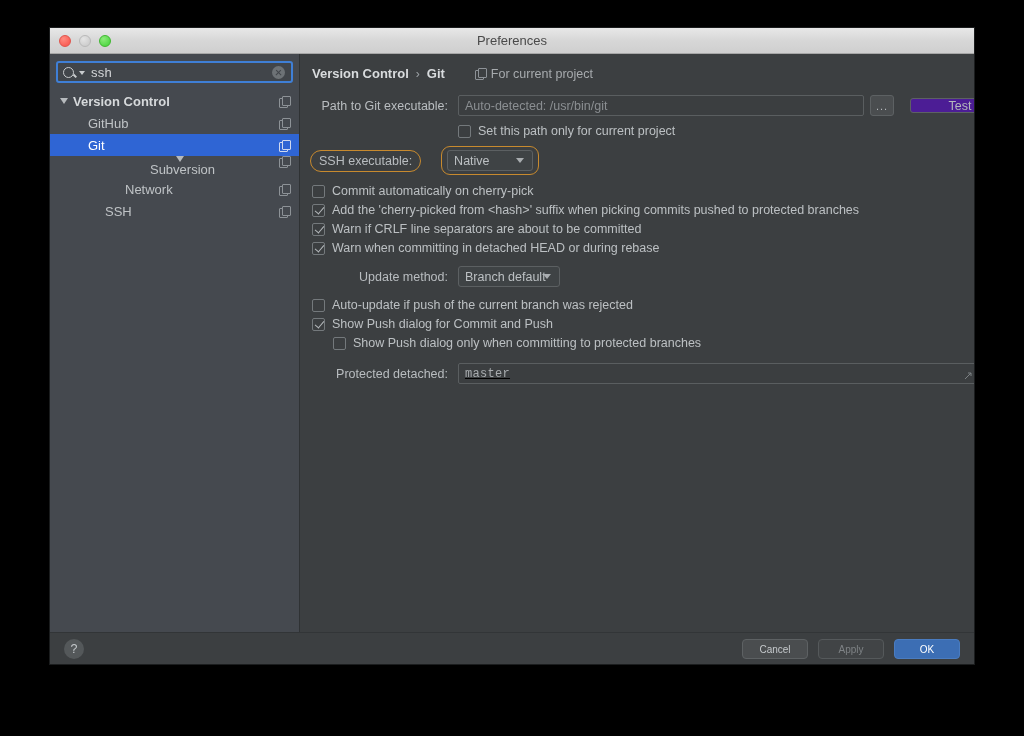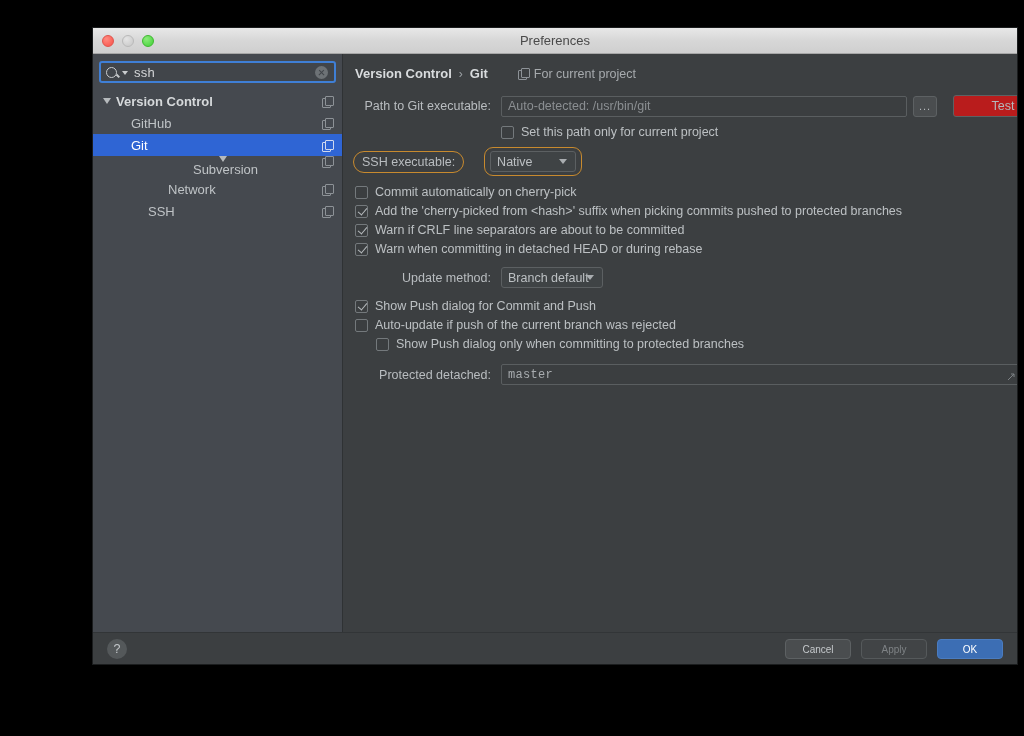--- a/index.html
+++ b/index.html
@@ -22,21 +22,20 @@
   
   .window {
     position: absolute;
     left: 50px;
     top: 28px;
     width: 924px;
     height: 636px;
     background: #3c3f41;
     overflow: hidden;
     box-shadow: 0 0 0 1px #1b1d1e;
-    margin-left: 43px;
   }
 
   
   .titlebar {
     position: relative;
     height: 25px;
     background: linear-gradient(to bottom, #e8e8e8 0%, #d7d7d7 50%, #cfcfcf 100%);
     border-bottom: 1px solid #a7a7a7;
     display: flex;
     align-items: center;
@@ -258,22 +257,22 @@
     margin-left: 6px;
     color: #b4b8bb;
     font-size: 11px;
     display: flex;
     align-items: center;
     justify-content: center;
     letter-spacing: 1px;
     box-sizing: border-box;
   }
   .btn-test {
-    width: 68px; height: 22px;
-    background: #b91c1c;
+    width: 68px; height: 15px;
+    background: #4c1d95;
     border: 1px solid #5d6163;
     border-radius: 3px;
     margin-left: 16px;
     color: #b4b8bb;
     font-size: 12.5px;
     display: flex;
     align-items: center;
     justify-content: center;
     box-sizing: border-box;
     padding-left: 32px;
@@ -346,20 +345,21 @@
     position: relative;
     width: 518px;
     height: 21px;
     background: #3b3e40;
     border: 1px solid #5a5e60;
     border-radius: 2px;
     box-sizing: border-box;
     display: flex;
     align-items: center;
     padding: 0 6px;
+    text-decoration: underline;
   }
   .ta-val {
     font-family: "Liberation Mono", "DejaVu Sans Mono", monospace;
     font-size: 12px;
     color: #a8acaf;
     letter-spacing: .3px;
   }
   .resize-grip {
     position: absolute;
     right: 3px; bottom: 2px;
@@ -556,26 +556,26 @@
 
           <div class="row" style="margin-bottom:11px;">
             <div class="field-label">Update method:</div>
             <div class="combo" style="width:102px;">
               <span class="cv">Branch default</span>
               <span class="caret"></span>
             </div>
           </div>
 
           <div class="cb-row">
+            <div class="cb"></div>
+            <div class="cb-lbl">Auto-update if push of the current branch was rejected</div>
+          </div>
+          <div class="cb-row">
             <div class="cb checked"></div>
             <div class="cb-lbl">Show Push dialog for Commit and Push</div>
-          </div>
-          <div class="cb-row">
-            <div class="cb"></div>
-            <div class="cb-lbl">Auto-update if push of the current branch was rejected</div>
           </div>
           <div class="cb-row" style="padding-left:33px;margin-bottom:13px;">
             <div class="cb"></div>
             <div class="cb-lbl">Show Push dialog only when committing to protected branches</div>
           </div>
 
           <div class="row">
             <div class="field-label">Protected detached:</div>
             <div class="ta-wrap">
               <span class="ta-val">master</span>

